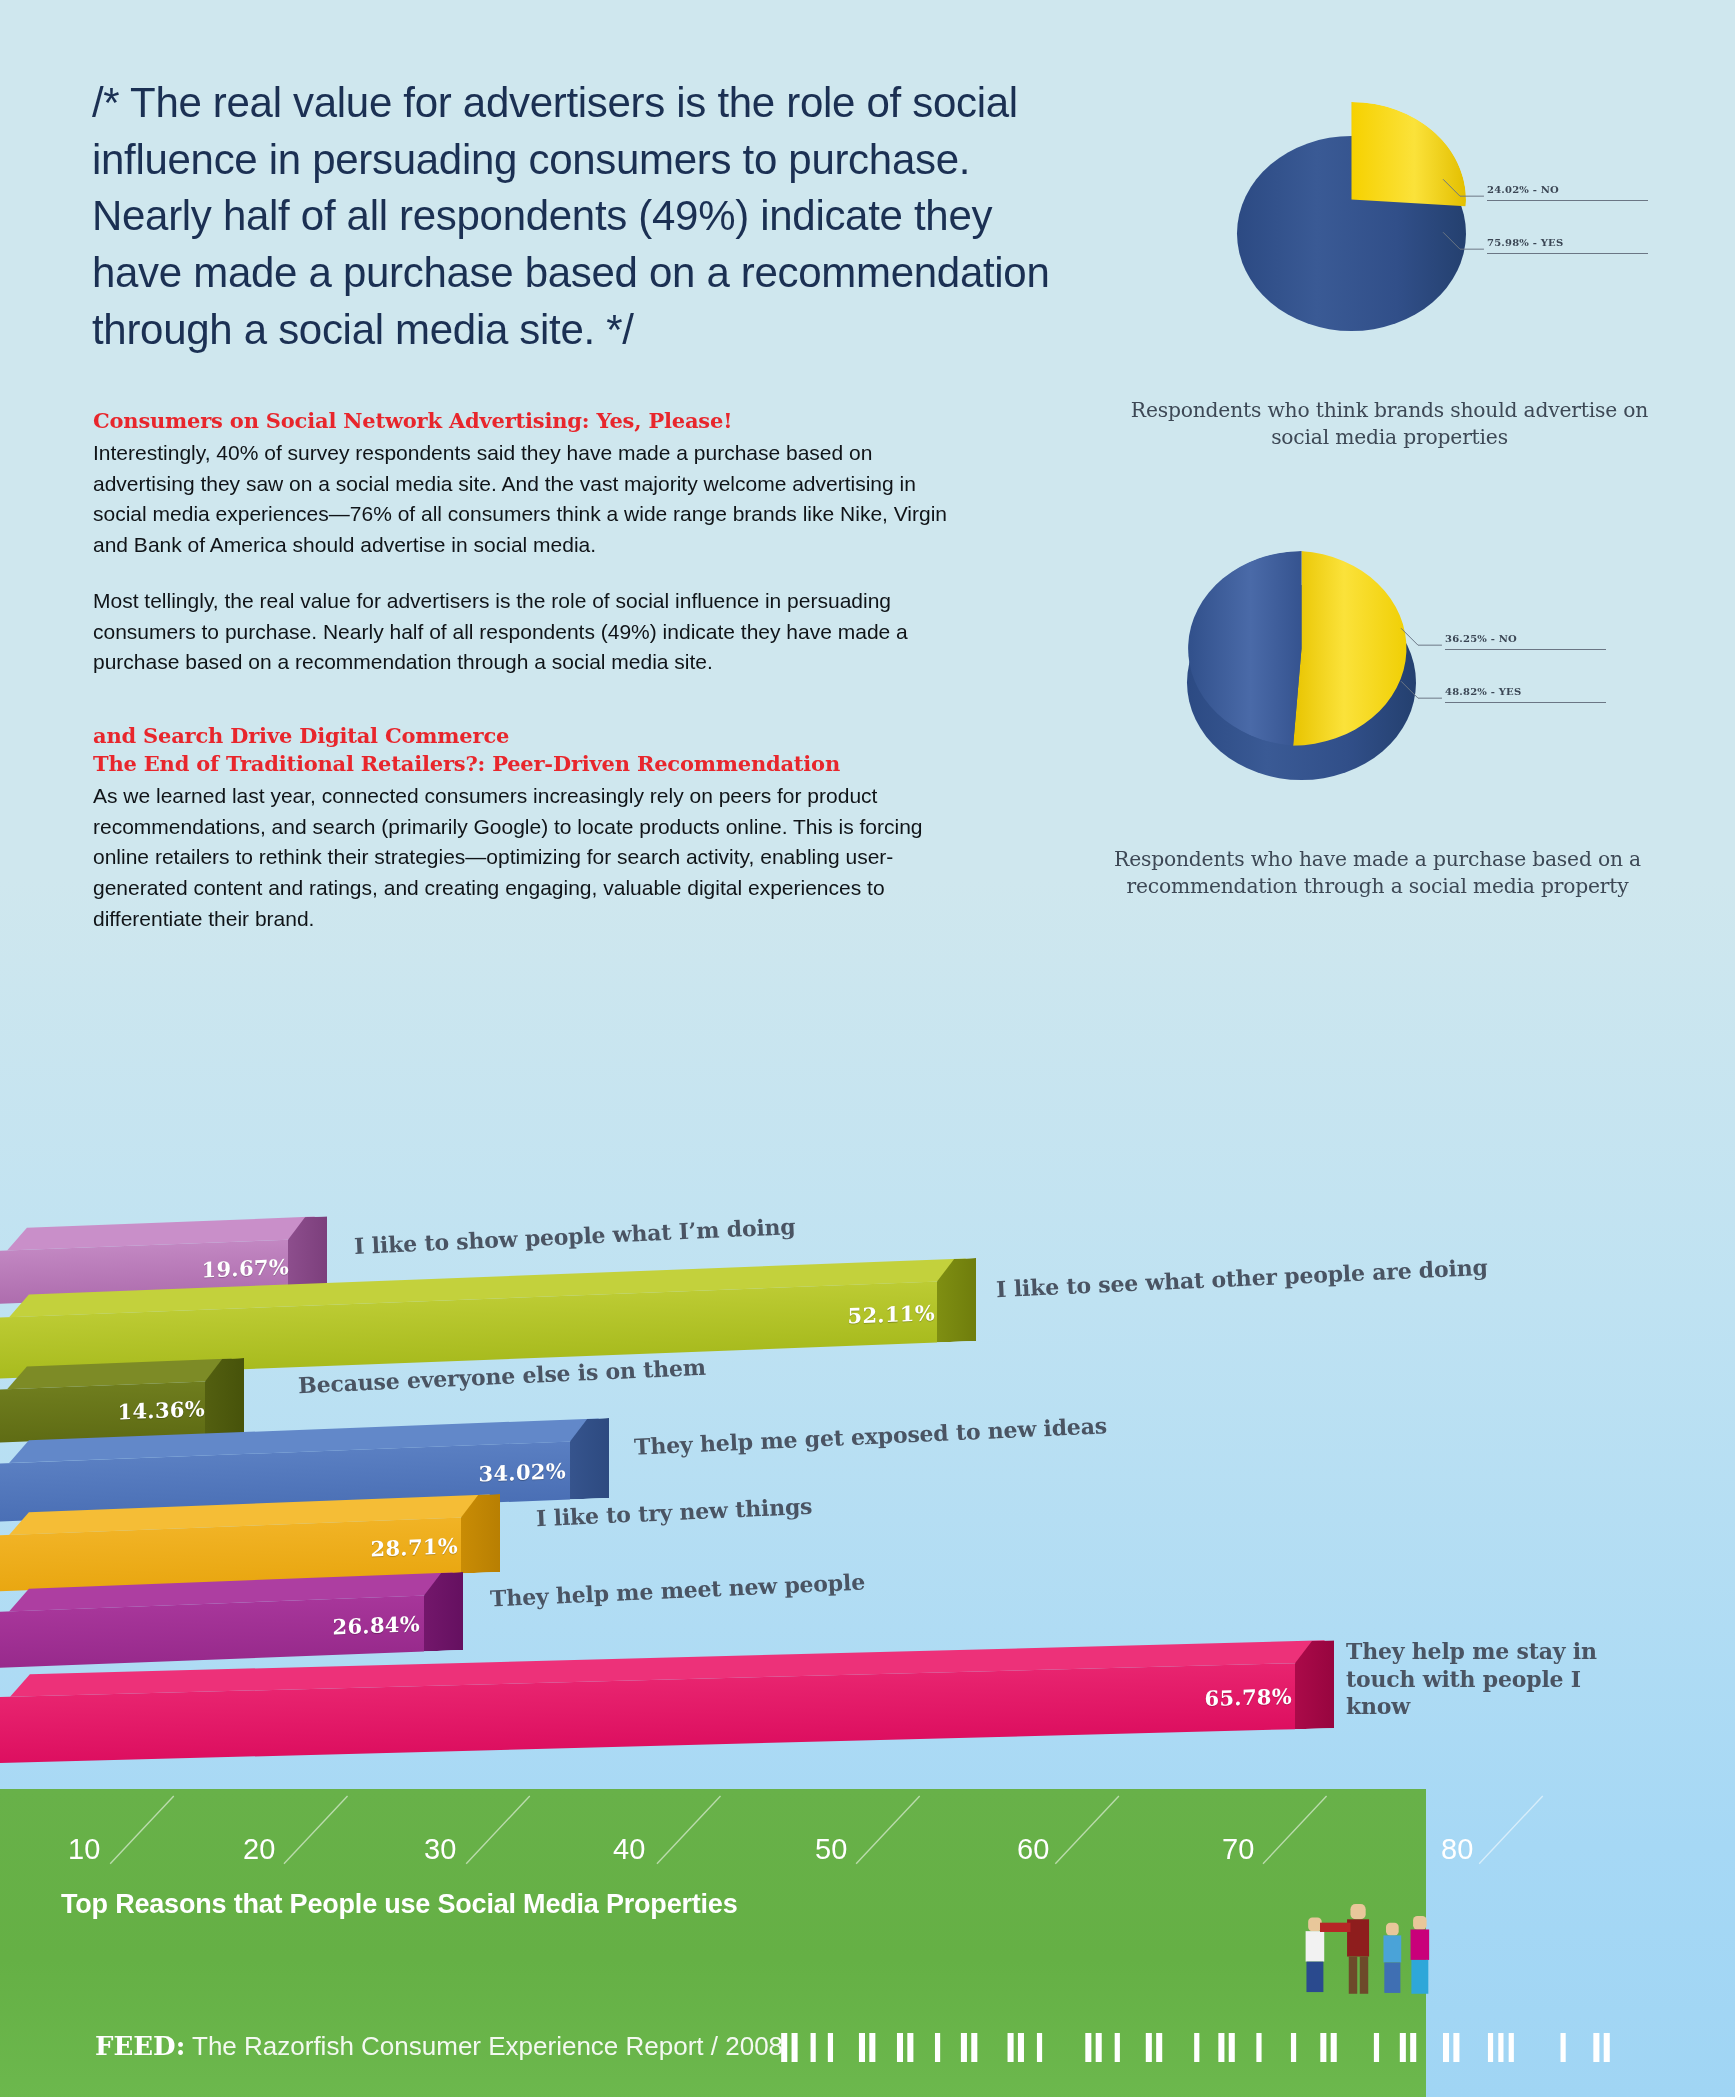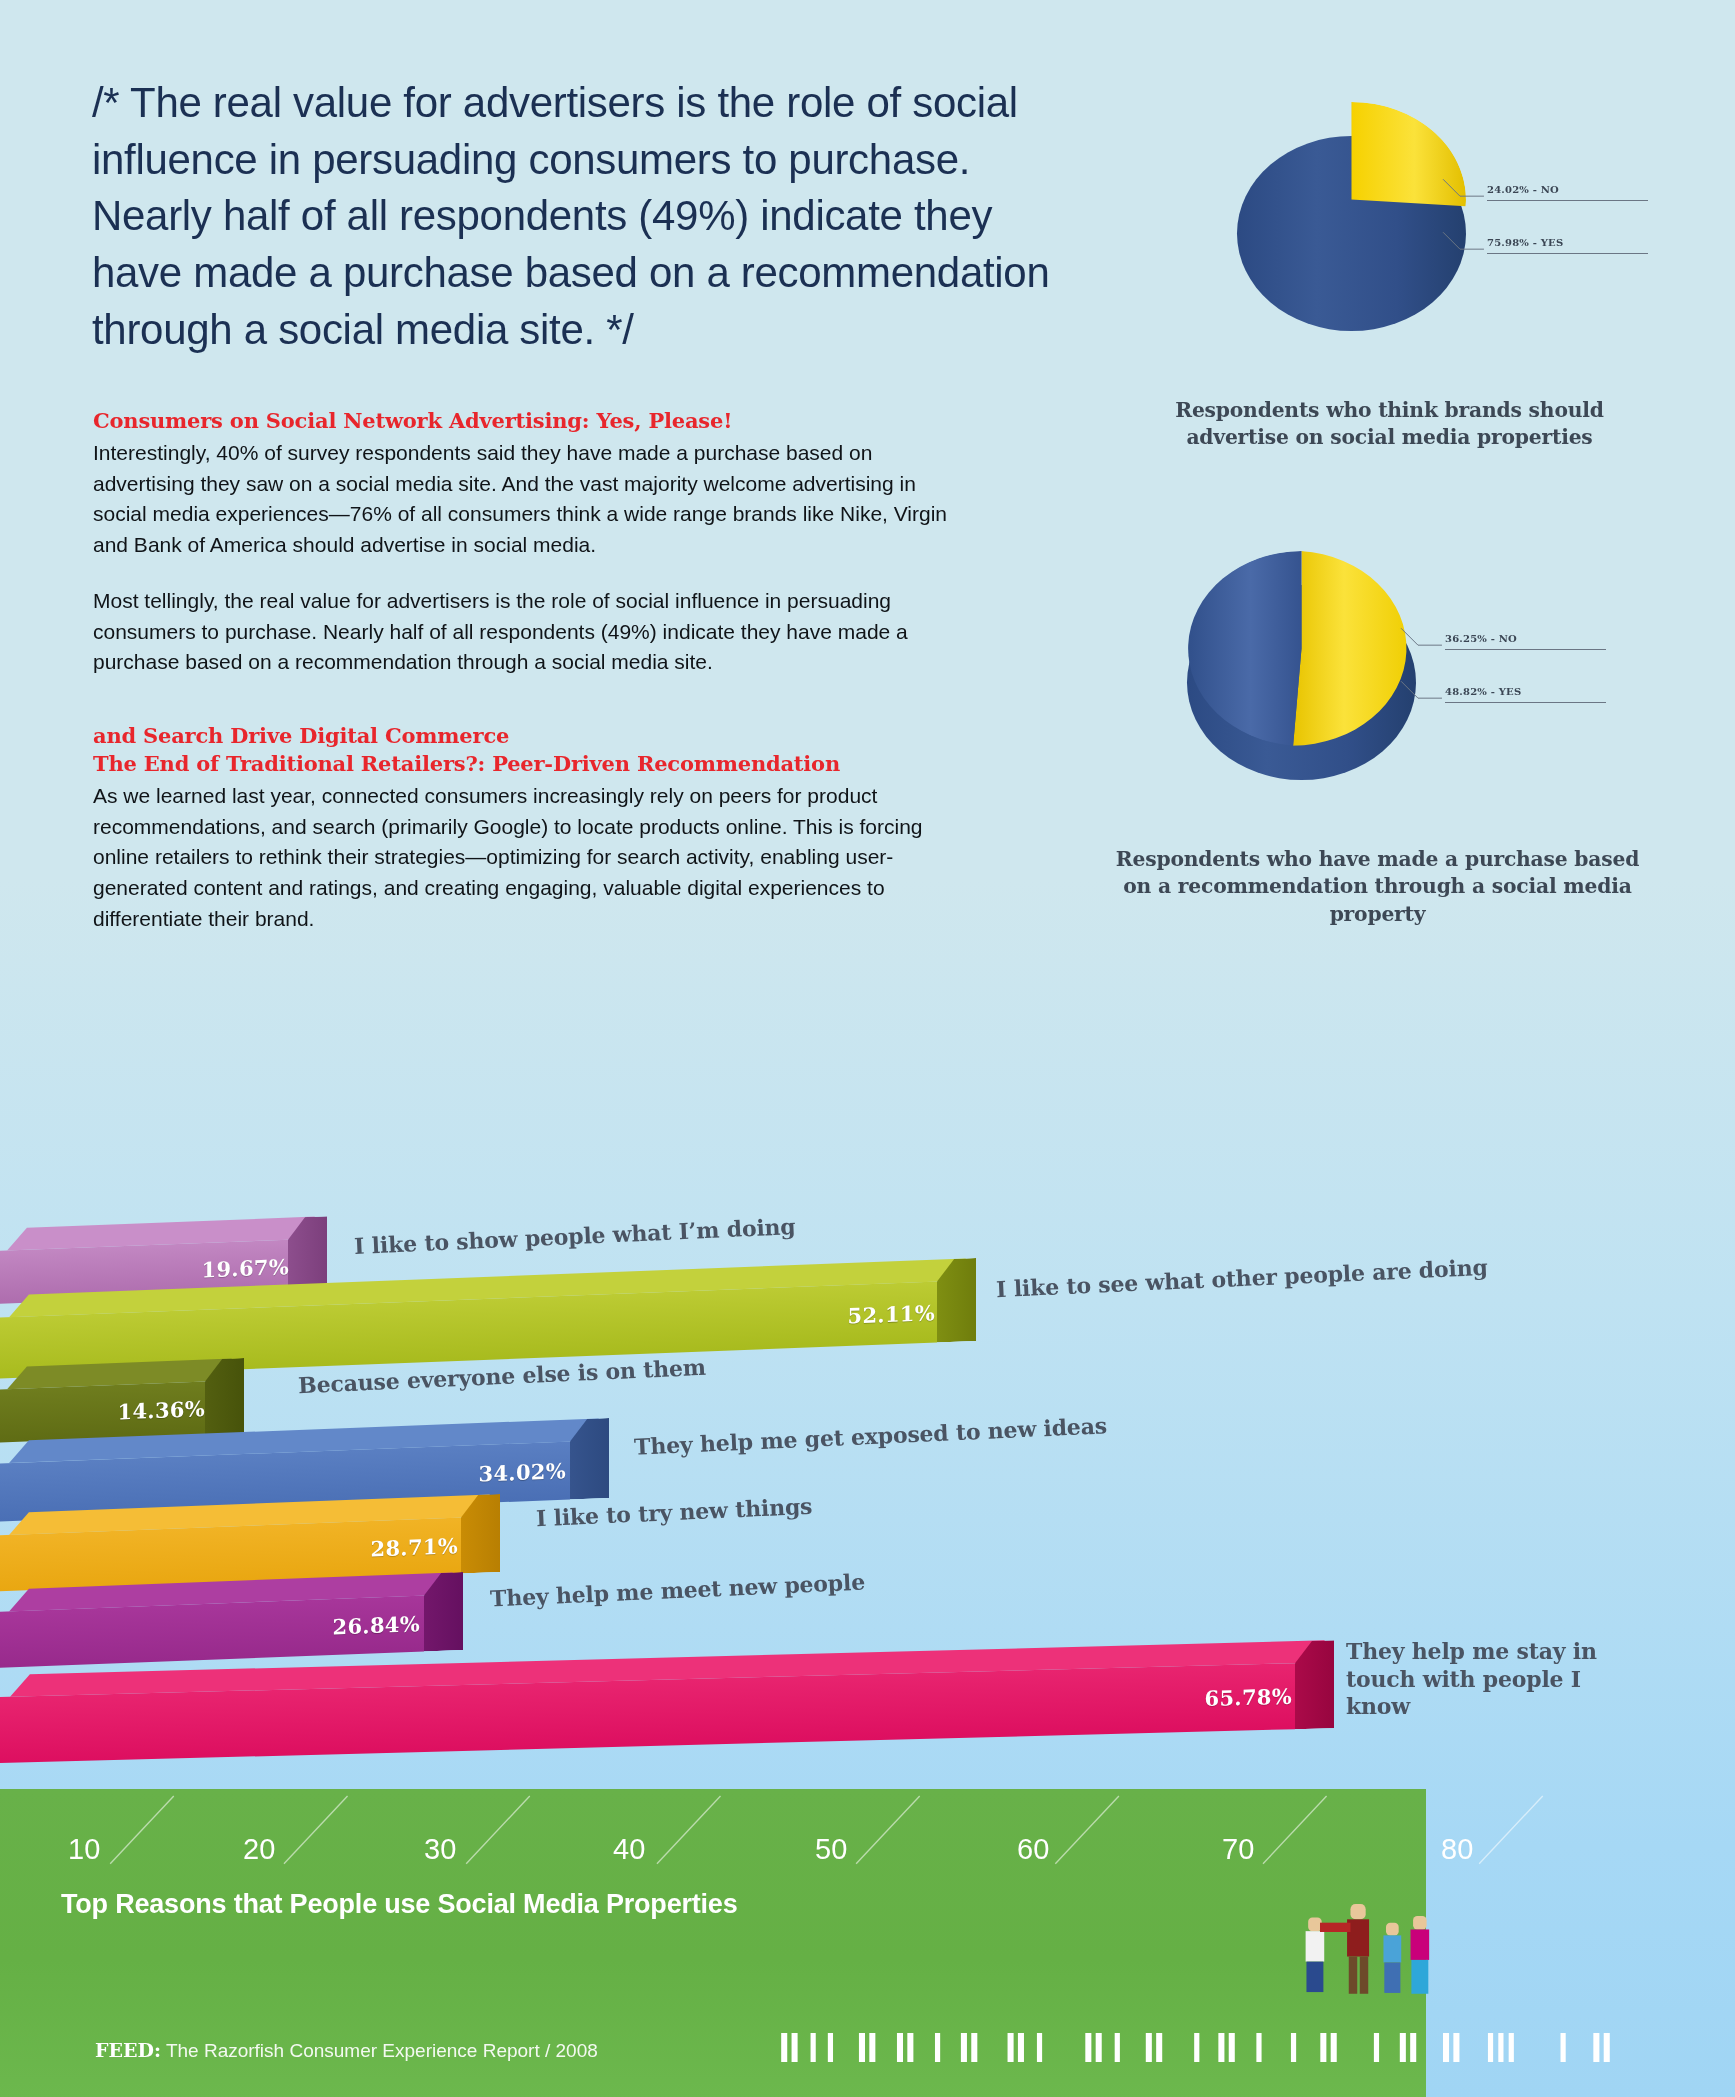--- a/index.html
+++ b/index.html
@@ -57,21 +57,21 @@
   .callout-rule {
     position:absolute; left:29px; bottom:1.7px; width:161px; height:0.8px; background:#6b7684;
   }
   .callout-leader {
     position:absolute; left:-18.6px; bottom:1.7px; width:49px; height:25.4px;
     border-left:0; border-bottom:0;
   }
 
   .pie-caption {
     margin-top:6.8px; text-align:center;
-    font-family:"DejaVu Serif", serif; font-weight:bold;
+    font-family:"DejaVu Serif", serif; font-weight:normal;
     font-size:20.3px; line-height:1.35; color:#3d4855; letter-spacing:-0.2px;
   }
 
   
   #bars { position:absolute; left:0; top:1187px; width:1736px; height:602px; }
   .bar-row { position:absolute; left:0; }
   .bar-body { position:relative; height:100%; }
   .bar-face  { position:absolute; left:0; top:0; height:100%; }
   .bar-cap   { position:absolute; top:-22px; height:22px; }
   .bar-end   { position:absolute; top:-22px; width:39px; height:calc(100% + 22px); }
@@ -98,21 +98,21 @@
     color:#ffffff; font-size:29px; font-family:"Liberation Sans", sans-serif;
     font-weight:500;
   }
   #chart-title {
     position:absolute; left:61px; top:100px;
     color:#ffffff; font-family:Liberation Sans, sans-serif; font-weight:bold;
     font-size:27px; letter-spacing:-0.2px;
   }
   #credit {
     position:absolute; left:95px; bottom:36px;
-    color:#ffffff; font-size:19px; font-family:"Liberation Sans", sans-serif;
+    color:#ffffff; font-size:26px; font-family:"Liberation Sans", sans-serif;
   }
   #credit b { font-family:"DejaVu Serif", serif; font-weight:bold; }
   #credit span.light { opacity:.92; }
   #barcode { position:absolute; left:776px; bottom:36px; height:29px; }
   #people { position:absolute; left:1301px; bottom:89px; width:170px; height:110px; }
 </style>
 </head>
 <body>
 
 <div id="lede">/* The real value for advertisers is the role of social influence in persuading consumers to purchase. Nearly half of all respondents (49%) indicate they have made a purchase based on a recommendation through a social media site. */</div>

